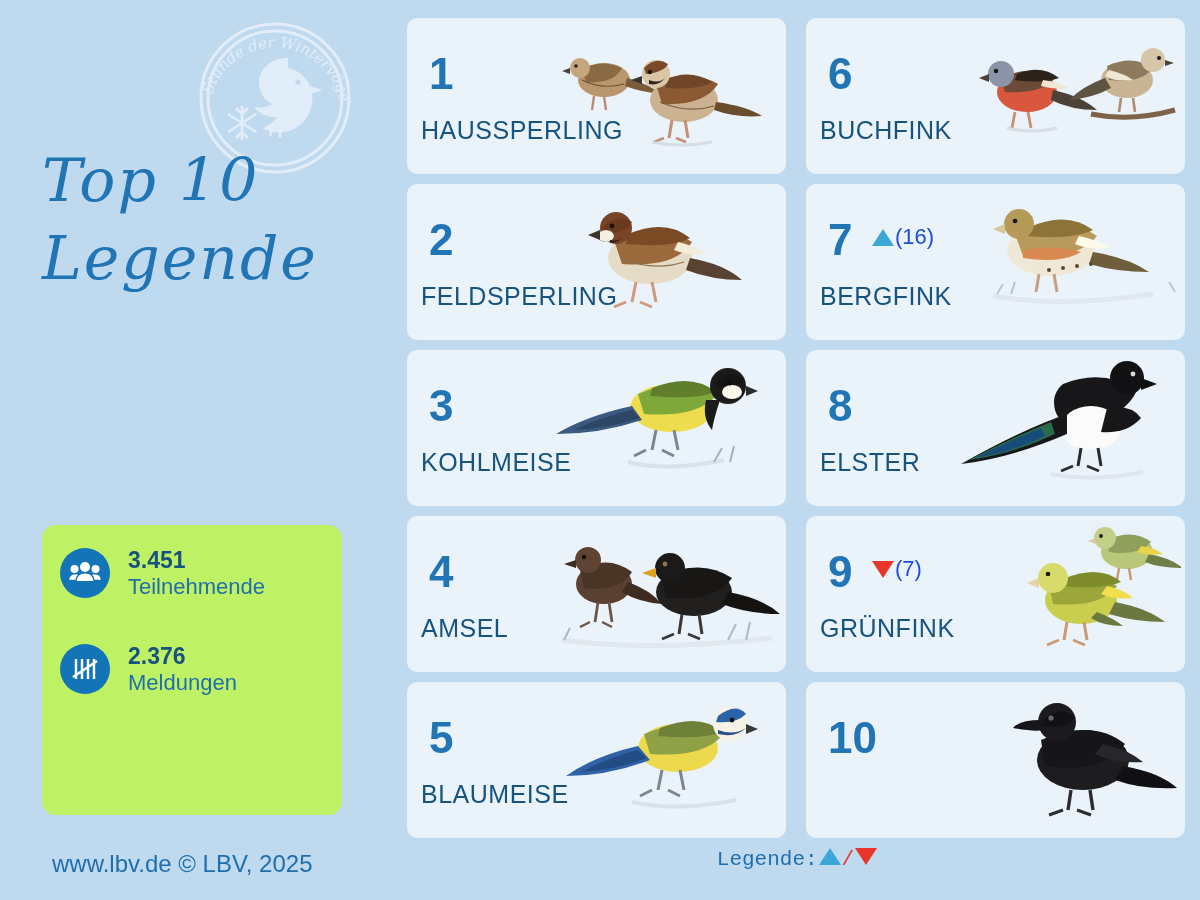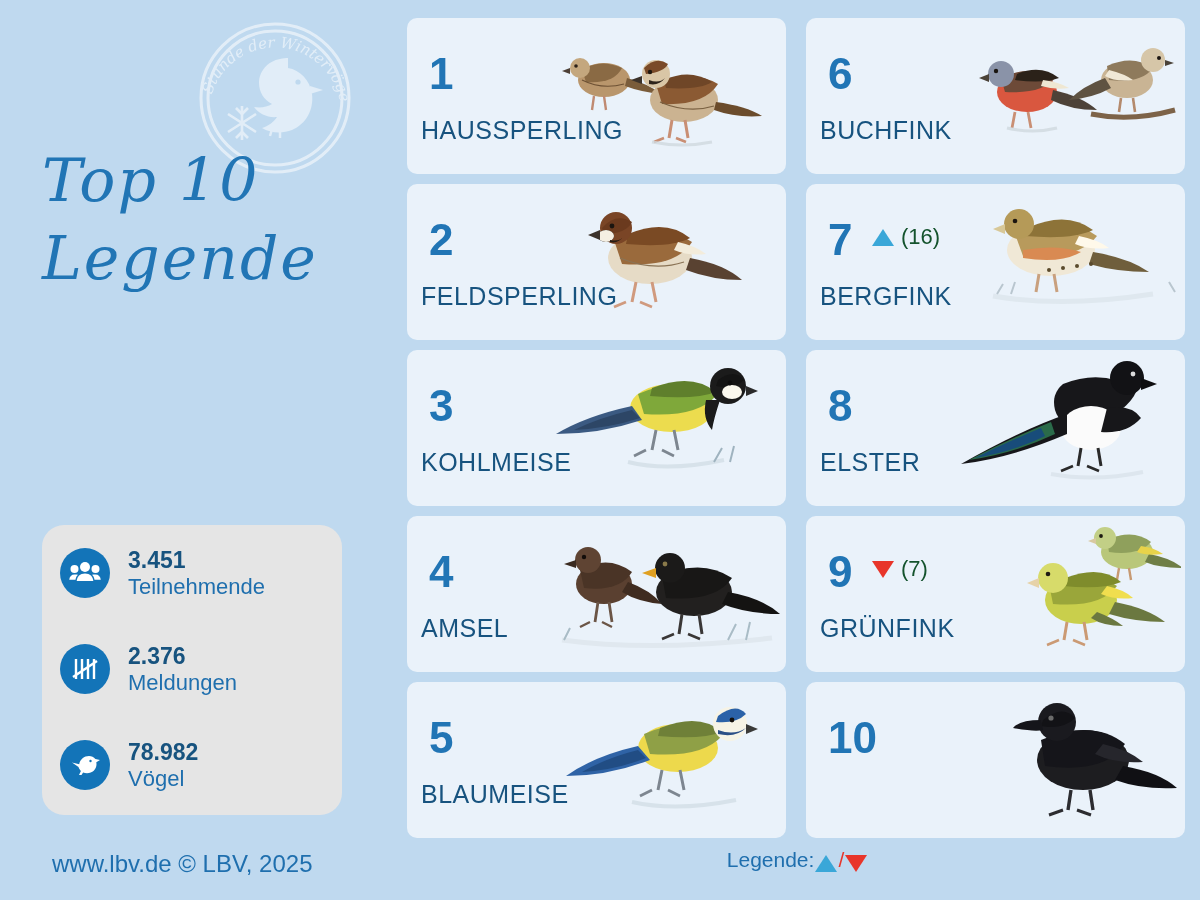--- a/index.html
+++ b/index.html
@@ -39,21 +39,21 @@
     font-size:60px;
     color:#2175b5;
     letter-spacing:2px;
     line-height:1.0;
     margin-top:18px;
     font-style:italic;
   }
 
   .stats{
     position:absolute;left:42px;top:525px;width:300px;height:290px;
-    background:#e5e5e5;border-radius:22px;
+    background:#bef264;border-radius:14px;
   }
   .stat-row{
     display:flex;align-items:center;gap:18px;
     height:96px;padding-left:18px;box-sizing:border-box;
   }
   .stat-icon{
     width:50px;height:50px;border-radius:50%;
     background:#1374b8;flex:0 0 50px;
     display:flex;align-items:center;justify-content:center;
   }
@@ -86,41 +86,41 @@
     position:absolute;left:22px;top:34px;
     font-size:44px;font-weight:bold;color:#2175b5;
     line-height:1;
   }
   .name{
     position:absolute;left:14px;top:98px;
     font-size:25px;color:#17537f;letter-spacing:.5px;
   }
   .trend{
     position:absolute;left:66px;top:40px;
-    display:flex;align-items:center;gap:7px;
-    font-size:22px;color:#14532d;
+    display:flex;align-items:center;gap:1px;
+    font-size:22px;color:#1d4ed8;
   }
   .tri-up{
     width:0;height:0;border-left:11px solid transparent;border-right:11px solid transparent;
     border-bottom:17px solid #3aa7d8;
   }
   .tri-down{
     width:0;height:0;border-left:11px solid transparent;border-right:11px solid transparent;
     border-top:17px solid #e8352a;
   }
   .bird{
     position:absolute;right:4px;top:0;height:156px;width:250px;
     pointer-events:none;
   }
   .bird svg{display:block;width:100%;height:100%;}
 
   .legend{
     position:absolute;left:407px;top:848px;width:780px;
-    display:flex;align-items:flex-end;justify-content:center;gap:1px;
-    font-size:21px;color:#1f6fae;
+    display:flex;align-items:flex-start;justify-content:center;gap:1px;
+    font-size:21px;color:#1f6fae;font-family:Liberation Mono, monospace;
   }
   .legend .sep{color:#e8352a;}
 </style>
 </head>
 <body>
 
 <div class="page">
 
   <div class="left">
 
@@ -178,32 +178,20 @@
           <svg width="30" height="28" viewBox="0 0 30 28" xmlns="http://www.w3.org/2000/svg" stroke="#ffffff" stroke-width="2.4" fill="none">
             <path d="M6 4 v20 M12 4 v20 M18 4 v20 M24 4 v20 M3 22 L27 6"></path>
           </svg>
         </div>
         <div class="stat-text">
           <div class="stat-value">2.376</div>
           <div class="stat-label">Meldungen</div>
         </div>
       </div>
 
-      <div class="stat-row">
-        <div class="stat-icon">
-          <svg width="32" height="26" viewBox="0 0 32 26" xmlns="http://www.w3.org/2000/svg" fill="#ffffff">
-            <path d="M20 4c-5 0-9 3.5-9.8 8.3L3 10.5l6.5 4.6c.4 1.5 1.3 2.8 2.4 3.8L10 23h2.5l1.6-2.6c1.2.5 2.5.8 3.9.8 5.4 0 9.5-3.9 9.5-9 0-.7-.1-1.4-.2-2L31 8l-4.6-1.1C24.8 5.1 22.6 4 20 4z"></path>
-            <circle cx="21.5" cy="9" r="1.2" fill="#1374b8"></circle>
-          </svg>
-        </div>
-        <div class="stat-text">
-          <div class="stat-value">78.982</div>
-          <div class="stat-label">Vögel</div>
-        </div>
-      </div>
 
     </div>
 
     <div class="footer-left">www.lbv.de © LBV, 2025</div>
   </div>
 
   <div class="grid">
 
     <div class="card">
       <div class="rank">1</div>

